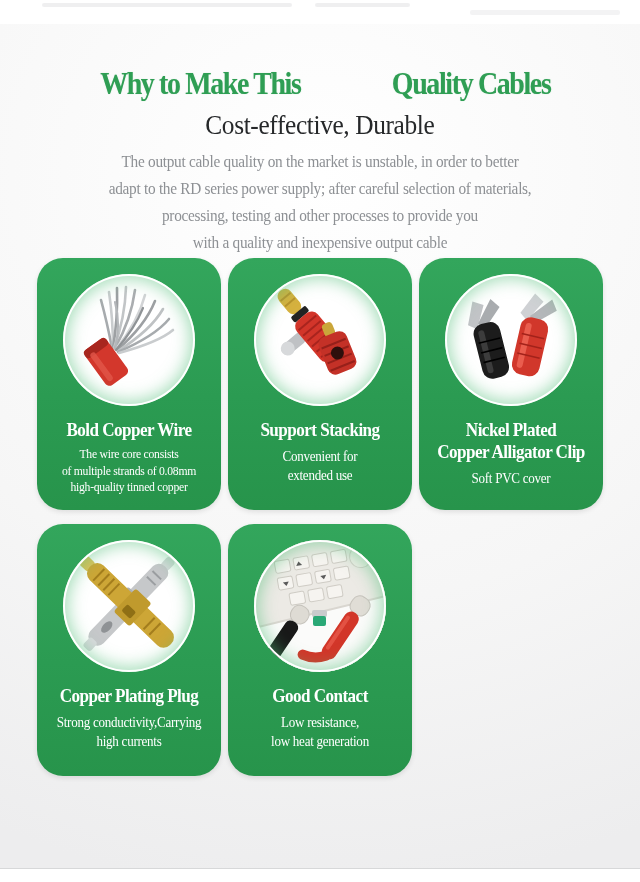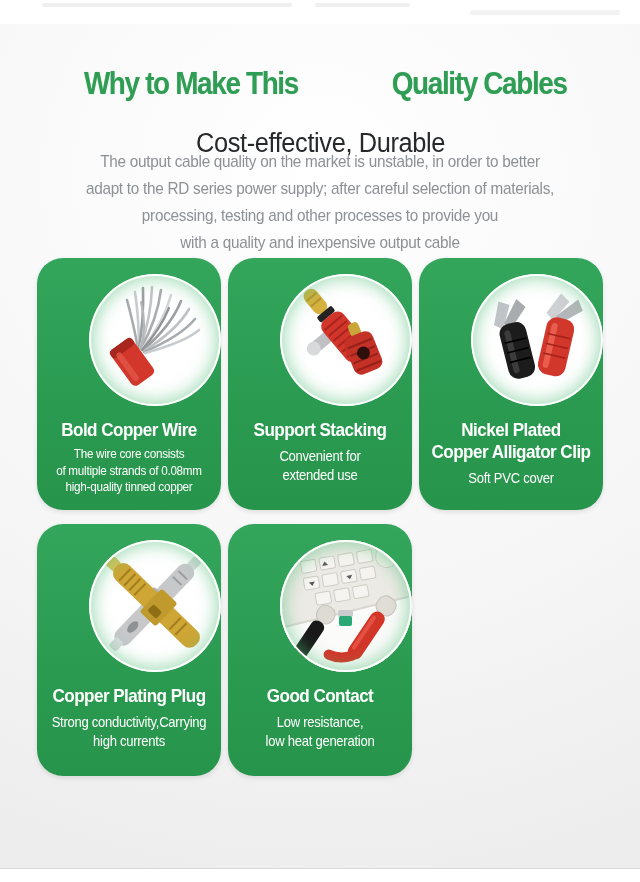--- a/index.html
+++ b/index.html
@@ -1,45 +1,45 @@
 <!DOCTYPE html>
 <html><head>
 <meta charset="utf-8">
 <style>
   html,body{margin:0;padding:0;background:#ffffff;}
   #page{position:relative;width:640px;height:882px;background:#ffffff;overflow:hidden;
-        font-family:Liberation Sans, sans-serif;}
+        font-family:Liberation Serif, serif;}
   #content-band{position:absolute;left:0;top:24px;width:640px;height:844px;
         background:radial-gradient(120% 85% at 50% 18%, #ffffff 0%, #f6f6f6 60%, #ededee 100%);
         border-bottom:1px solid #d7d8d9;}
   .streak{position:absolute;height:4px;background:#ebebec;border-radius:2px;opacity:.8;}
   #streak-a{top:3px;left:42px;width:250px;}
   #streak-b{top:3px;left:315px;width:95px;}
   #streak-c{top:10px;left:470px;width:150px;height:5px;opacity:.6;}
 
   
   #page-title{position:absolute;top:66px;left:0;width:640px;display:flex;
         justify-content:center;gap:72px;transform:translateX(4px);}
   .title-part{display:inline-block;font-size:31px;font-weight:bold;color:#2f9e54;
         letter-spacing:-1.5px;transform:scaleX(.9);white-space:nowrap;
         text-shadow:0 0 1px rgba(47,158,84,.35);}
-  #subtitle{position:absolute;top:128px;left:0;width:640px;text-align:center;
+  #subtitle{position:absolute;top:110px;left:0;width:640px;text-align:center;
         font-size:27px;color:#26282a;letter-spacing:-.4px;}
   #subtitle span{display:inline-block;transform:scaleX(.94);}
   #intro{position:absolute;top:148px;left:0;width:640px;text-align:center;
         font-size:17px;line-height:27px;color:#8d9094;letter-spacing:-.3px;
         white-space:pre-line;transform:scaleX(.9);transform-origin:50% 0;}
 
   
   #features-grid{position:absolute;top:258px;left:37px;display:grid;
         grid-template-columns:repeat(3,184px);grid-auto-rows:252px;gap:14px 7px;}
   .card{position:relative;border-radius:26px;
         background:linear-gradient(180deg,#33a65c 0%,#2b9b52 55%,#27944b 100%);
         box-shadow:0 2px 5px rgba(0,0,0,.10);
-        display:flex;flex-direction:column;align-items:flex-end;color:#ffffff;}
+        display:flex;flex-direction:column;align-items:center;color:#ffffff;}
   .photo-circle{position:relative;margin-top:16px;width:132px;height:132px;border-radius:50%;
         background:#ffffff;overflow:hidden;flex:none;}
   .photo-circle svg{display:block;width:132px;height:132px;}
   .circle-glow{position:absolute;inset:0;border-radius:50%;pointer-events:none;
         box-shadow:inset 0 0 0 2px #ffffff, inset 0 0 16px 5px rgba(80,190,120,.5);}
   .card-title{margin-top:13px;font-size:19px;font-weight:bold;line-height:22px;
         letter-spacing:-.6px;text-align:center;white-space:pre-line;
         transform:scaleX(.9);width:184px;}
   .card-desc{margin-top:6px;font-size:14.5px;line-height:19px;letter-spacing:-.3px;
         text-align:center;white-space:pre-line;transform:scaleX(.9);width:184px;}

